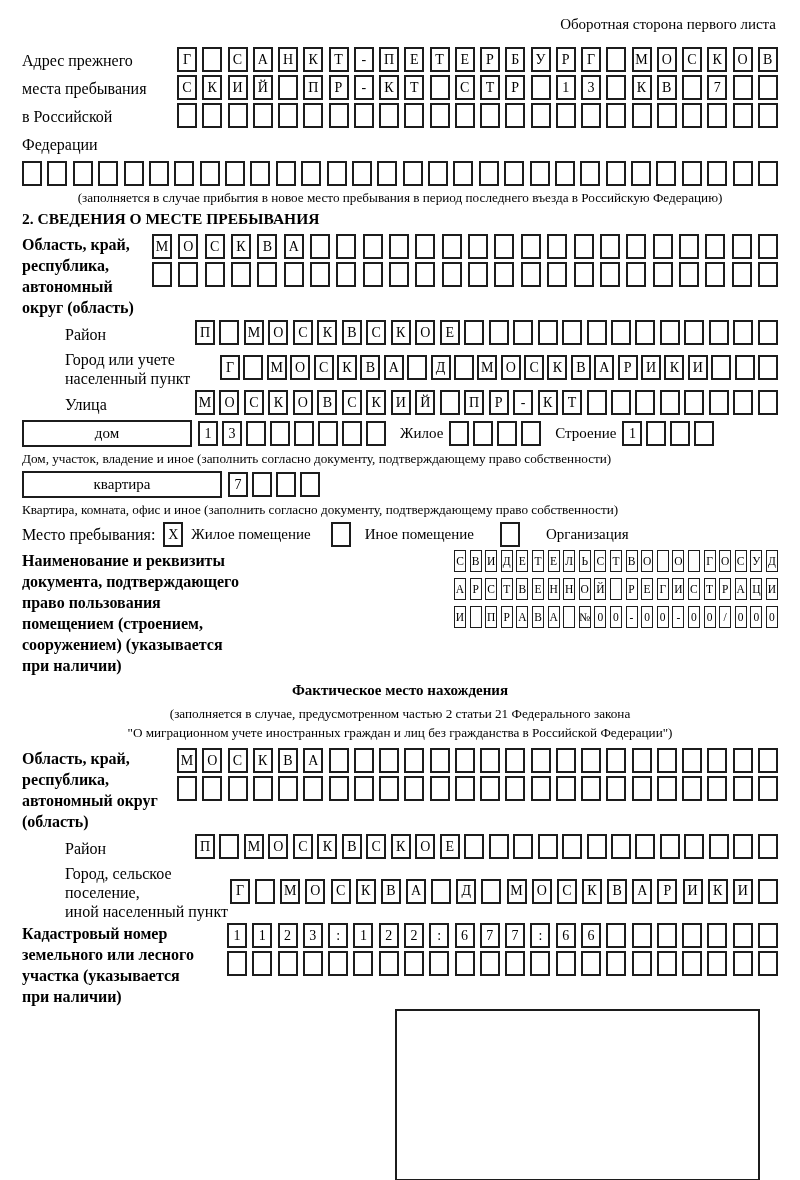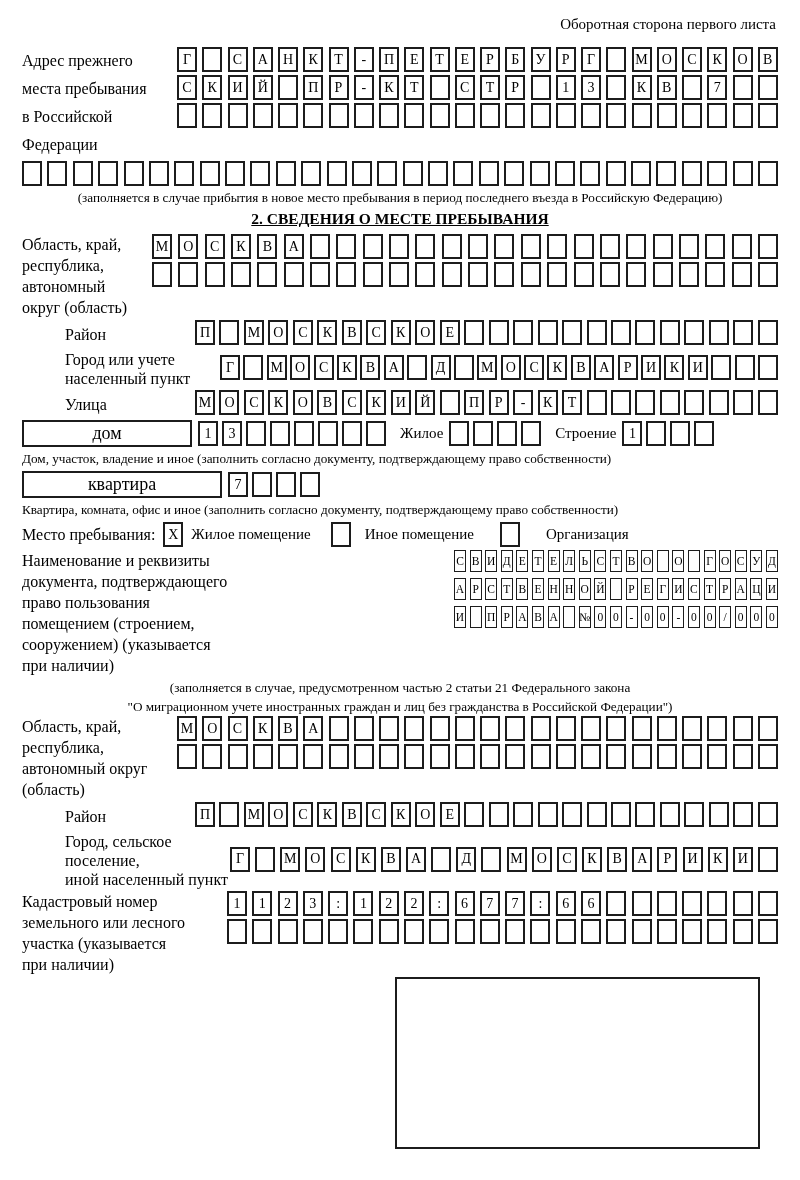--- a/index.html
+++ b/index.html
@@ -5,54 +5,54 @@
   html,body{margin:0;padding:0;background:#fff;}
   body{width:800px;height:1180px;font-family:"Liberation Serif","DejaVu Serif",serif;color:#000;}
   .page{box-sizing:border-box;width:800px;height:1180px;padding:10px 22px 8px 22px;overflow:hidden;}
 
   .header-note{text-align:right;font-size:15px;margin:6px 2px 14px 0;}
 
   .field{display:flex;align-items:flex-start;margin-bottom:2px;}
   .field.center-v{align-items:center;margin-left:43px;}
   .label{font-size:16px;line-height:19px;white-space:pre-line;flex:none;}
   .lh28{line-height:28px;}
-  .lh21{line-height:21px;}
+  .lh21{line-height:21px;font-weight:bold;}
   .w130{width:130px;}
   .w155{width:155px;}
   .w165{width:165px;}
   .w205{width:205px;}
   .w430{width:432px;}
 
   .rows{flex:1;display:flex;flex-direction:column;}
   .cells{display:flex;}
   .cells.grow{flex:1;justify-content:space-between;margin-bottom:3px;}
   .cells.fixed{gap:4px;flex:none;margin-bottom:0;}
   .cell{box-sizing:border-box;flex:none;width:20px;height:25px;border:2px solid #1c1c1c;display:flex;align-items:center;justify-content:center;font-size:14px;background:#fff;}
   .small .cell{width:12px;height:22px;border-width:1.5px;font-size:11.5px;}
   .cells.small{margin-bottom:6px;}
 
   .caption{font-size:13.2px;line-height:17px;margin-bottom:4px;}
   .caption.center{text-align:center;white-space:pre-line;}
-  .section-title{font-size:15.5px;font-weight:bold;text-align:center;margin:4px 0 6px 0;text-decoration:underline;}
+  .section-title{font-size:15.5px;font-weight:bold;margin:4px 0 6px 0;}
   .sub-title{font-size:15px;font-weight:bold;text-align:center;margin:6px 0 5px 0;}
 
   .house-row{display:flex;align-items:center;margin-bottom:3px;}
-  .outline-box{box-sizing:border-box;height:27px;border:2px solid #1c1c1c;display:flex;align-items:center;justify-content:center;font-size:18px;flex:none;margin-right:6px;}
+  .outline-box{box-sizing:border-box;height:27px;border:2px solid #1c1c1c;display:flex;align-items:center;justify-content:center;font-size:15px;flex:none;margin-right:6px;}
   .ob170{width:170px;}
   .ob200{width:200px;}
   .inline-label{font-size:15px;margin:0 6px 0 14px;flex:none;}
 
   .stay-row{display:flex;align-items:center;margin:4px 0 3px 0;font-size:15px;}
   .stay-row .gap8{margin-left:8px;}
   .stay-row .gap14{margin-left:14px;}
   .stay-row .gap20{margin-left:20px;}
   .stay-row .gap26{margin-left:26px;}
   .stay-caption{font-size:13.2px;text-align:center;margin:0 90px 6px 0;}
 
-  .fact-caption{font-size:13.2px;line-height:19px;text-align:center;white-space:pre-line;}
+  .fact-caption{font-size:13.2px;line-height:19px;text-align:center;white-space:pre-line;margin-bottom:6px;}
 
   .mark-rect{box-sizing:border-box;width:365px;height:172px;border:2px solid #1c1c1c;margin:2px 18px 5px auto;}
 </style>
 </head>
 <body>
 
 <div class="page">
 
   <div class="header-note">Оборотная сторона первого листа</div>
 
@@ -453,20 +453,21 @@
           <span class="cell">0</span>
           <span class="cell">0</span>
           <span class="cell">/</span>
           <span class="cell">0</span>
           <span class="cell">0</span>
           <span class="cell">0</span>
         </div>
     </div>
   </div>
 
+  <div class="sub-title">Фактическое место нахождения</div>
   <div class="fact-caption">(заполняется в случае, предусмотренном частью 2 статьи 21 Федерального закона
 "О миграционном учете иностранных граждан и лиц без гражданства в Российской Федерации")</div>
 
   <div class="field">
     <div class="label lh21 w155">Область, край,
 республика,
 автономный округ
 (область)</div>
     <div class="rows">
       <div class="cells grow">

